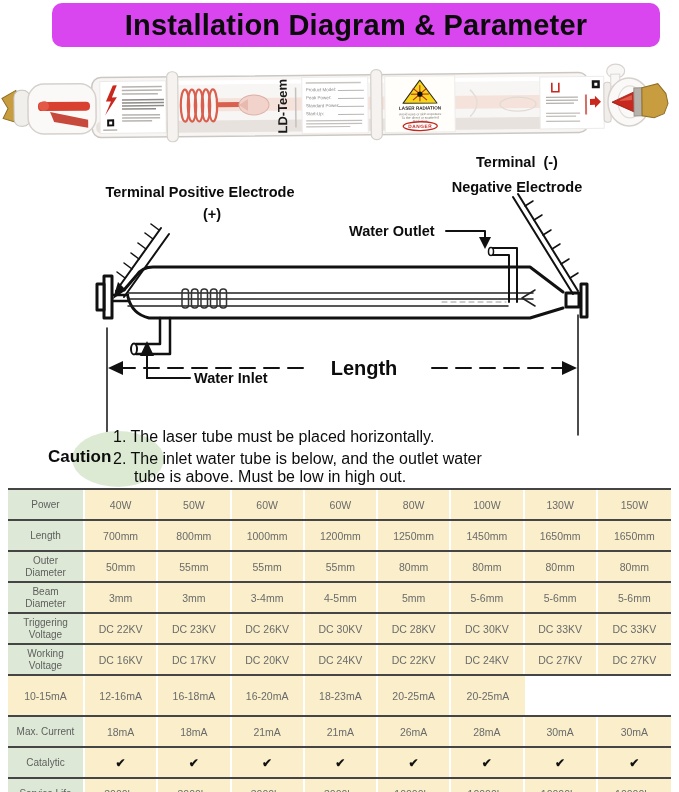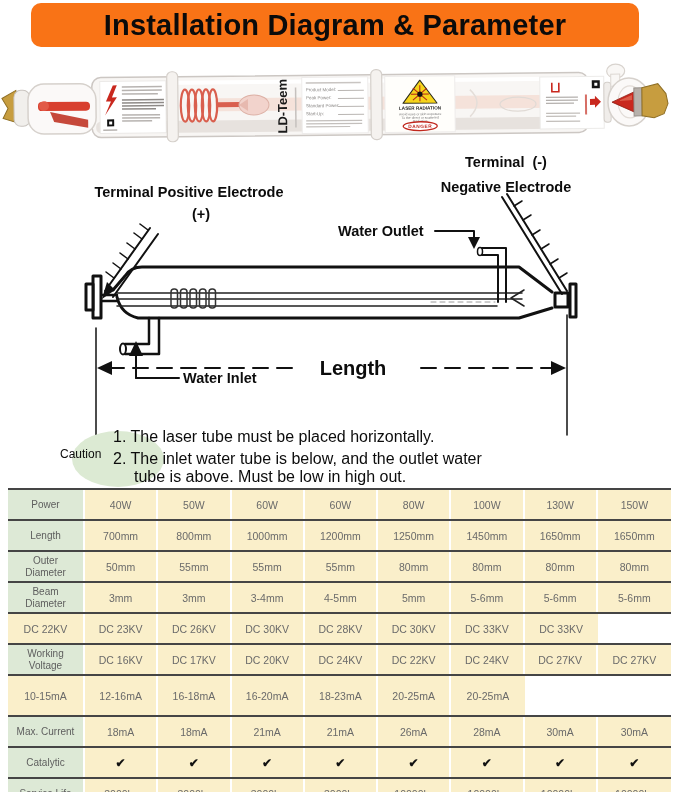--- a/index.html
+++ b/index.html
@@ -1,31 +1,31 @@
 <!DOCTYPE html>
 <html><head>
 <meta charset="utf-8">
 <style>
   html,body{margin:0;padding:0}
   body{width:679px;height:792px;background:#fff;font-family:"Liberation Sans",sans-serif;position:relative;overflow:hidden}
-  .title-bar{position:absolute;left:31px;top:3px;width:608px;height:44px;background:#f97316;border-radius:10px;
+  .title-bar{position:absolute;left:52px;top:3px;width:608px;height:44px;background:#d946ef;border-radius:10px;
     display:flex;align-items:center;justify-content:center;font-size:29px;font-weight:bold;color:#0b0b0b;letter-spacing:.2px}
   .photo-svg{position:absolute;left:0;top:57px;width:679px;height:96px}
-  .diagram{position:absolute;left:1px;top:150px;width:597px;height:296px}
+  .diagram{position:absolute;left:12px;top:150px;width:597px;height:296px}
   .diagram svg{position:absolute;left:0;top:0}
   .dlabel{position:absolute;font-weight:bold;color:#0c0c0c;font-size:14.5px;white-space:pre}
   .lbl-neg1{left:430px;top:4px;width:150px;text-align:center}
   .lbl-neg2{left:420px;top:29px;width:170px;text-align:center}
   .lbl-pos{left:88px;top:34px;width:200px;text-align:center}
   .lbl-plus{left:180px;top:56px;width:40px;text-align:center}
   .lbl-outlet{left:337px;top:73px}
   .lbl-length{left:292px;top:207px;width:120px;text-align:center;font-size:20px;background:#fff}
   .lbl-inlet{left:182px;top:220px}
   .caution-ellipse{position:absolute;left:72px;top:431px;width:92px;height:56px;border-radius:50%;background:#dcead3}
-  .caution-word{position:absolute;left:60px;top:447px;font-size:12px;font-weight:normal;color:#0c0c0c}
+  .caution-word{position:absolute;left:48px;top:447px;font-size:17px;font-weight:bold;color:#0c0c0c}
   .cline{position:absolute;font-size:16px;font-weight:normal;color:#0c0c0c;white-space:pre}
   .cl1{left:113px;top:428px}.cl2{left:113px;top:450px}.cl3{left:134px;top:468px}
   .param-table{position:absolute;left:8px;top:488px;width:663px;border-top:2px solid #454545}
   .t-row{display:grid;grid-template-columns:77px repeat(8,1fr);height:29px;border-bottom:2px solid #454545}
   .t-row.tall{height:39px}
   .t-label{background:#dde9d6;color:#5e5e5e;font-size:10px;display:flex;align-items:center;justify-content:center;
     text-align:center;border-right:2.5px solid #fff;line-height:1.15;padding:0 6px}
   .t-cell{background:#faefca;color:#6a6a6a;font-size:10.5px;display:flex;align-items:center;justify-content:center;border-right:2px solid #fff}
   .t-cell:last-child{border-right:none}
   .t-row.checkrow .t-cell{color:#111;font-size:12px;font-weight:bold}
@@ -302,20 +302,21 @@
       <div class="t-cell">3mm</div>
       <div class="t-cell">3mm</div>
       <div class="t-cell">3-4mm</div>
       <div class="t-cell">4-5mm</div>
       <div class="t-cell">5mm</div>
       <div class="t-cell">5-6mm</div>
       <div class="t-cell">5-6mm</div>
       <div class="t-cell">5-6mm</div>
     </div>
     <div class="t-row">
+      <div class="t-label">Triggering Voltage</div>
       <div class="t-cell">DC 22KV</div>
       <div class="t-cell">DC 23KV</div>
       <div class="t-cell">DC 26KV</div>
       <div class="t-cell">DC 30KV</div>
       <div class="t-cell">DC 28KV</div>
       <div class="t-cell">DC 30KV</div>
       <div class="t-cell">DC 33KV</div>
       <div class="t-cell">DC 33KV</div>
     </div>
     <div class="t-row">

